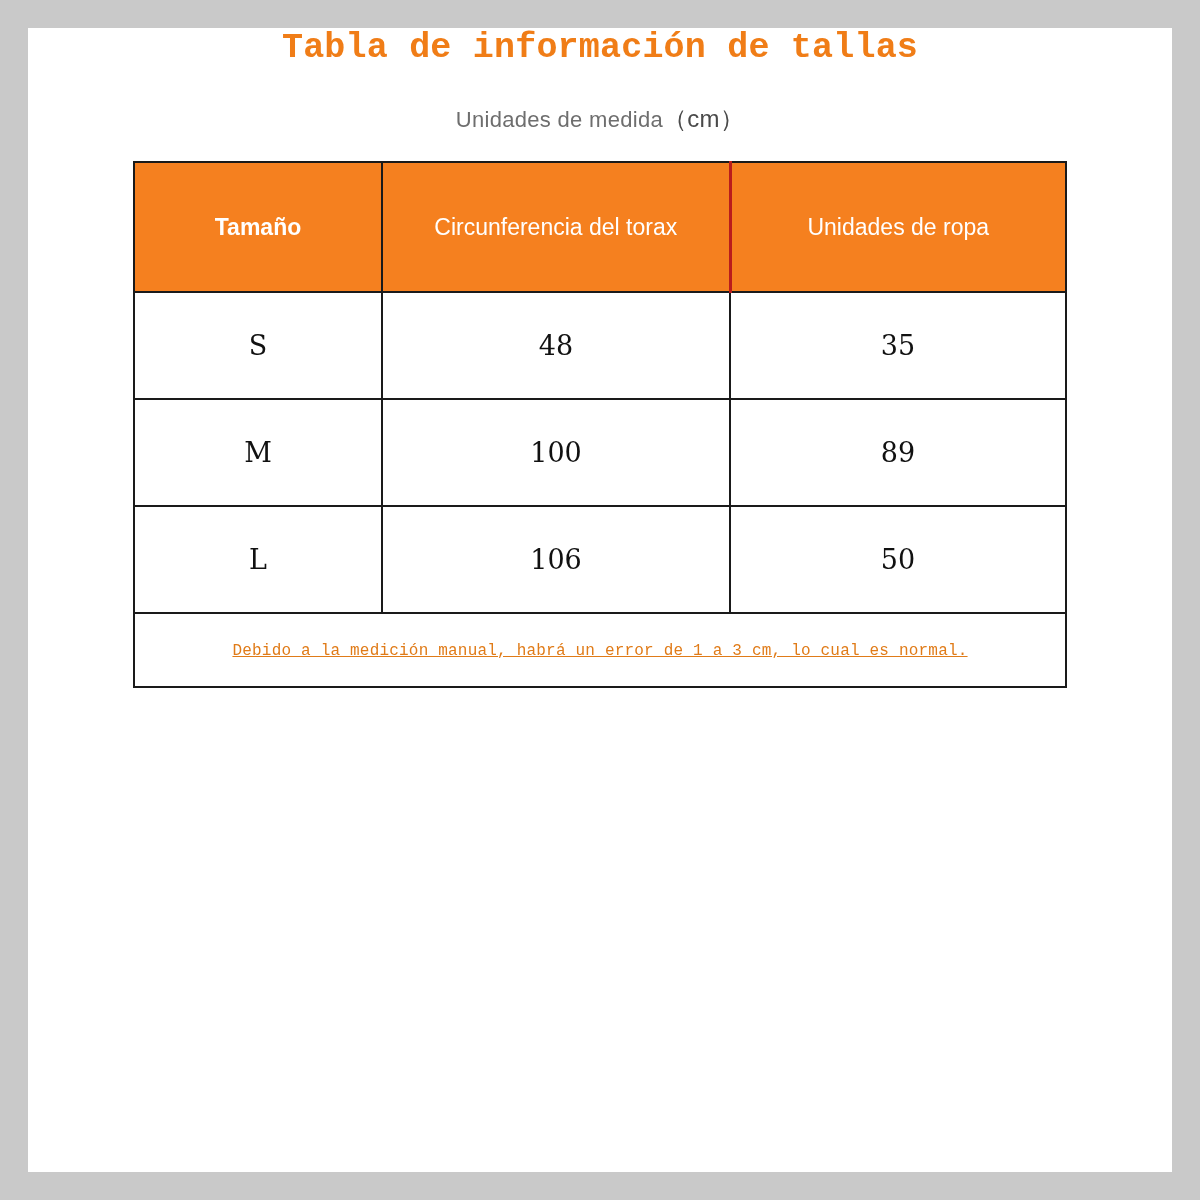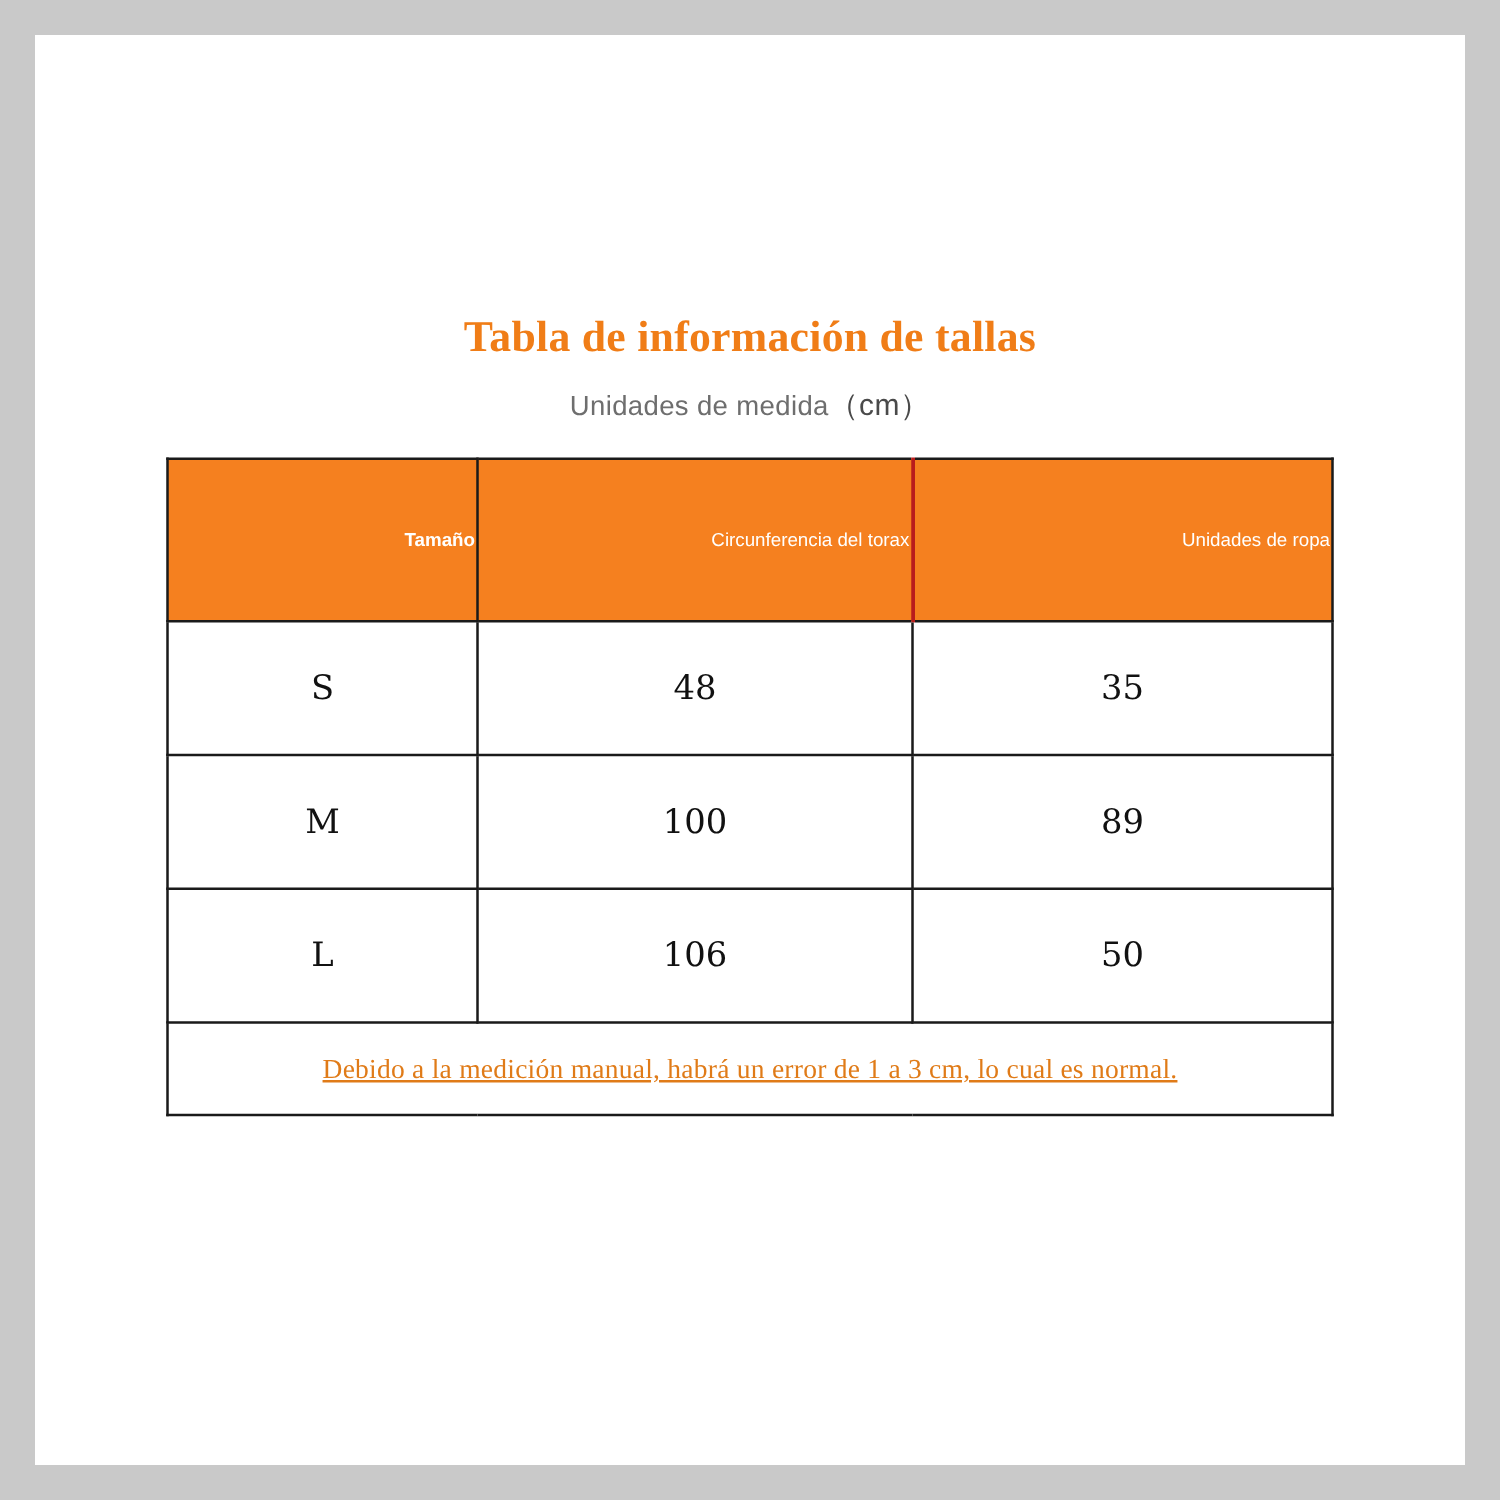--- a/index.html
+++ b/index.html
@@ -21,30 +21,29 @@
     height: 1144px;
     background: #ffffff;
   }
   .content {
     position: absolute;
     left: 0;
     top: 0;
     width: 100%;
   }
   .title {
-    margin-top: 222px;
     text-align: center;
     color: #f07d17;
-    font-family: Liberation Serif, serif;
+    font-family: Liberation Mono, monospace;
     font-weight: bold;
     font-size: 35px;
     letter-spacing: 0.2px;
   }
   .subtitle {
-    margin-top: 18px;
+    margin-top: 35px;
     text-align: center;
     color: #6e6e6e;
     font-family: "Liberation Sans", sans-serif;
     font-size: 22px;
     letter-spacing: 0.3px;
   }
   .subtitle .unit {
     font-size: 24px;
     color: #4a4a4a;
   }
@@ -56,24 +55,24 @@
   }
   table.size-table th,
   table.size-table td {
     border: 2px solid #1a1a1a;
   }
   table.size-table thead th {
     background: #f5801f;
     color: #ffffff;
     font-family: "Liberation Sans", sans-serif;
     font-weight: normal;
-    font-size: 15px;
+    font-size: 23px;
     height: 126px;
     vertical-align: middle;
-    text-align: right;
+    text-align: center;
     border-color: #1a1a1a;
   }
   table.size-table thead th.col-size {
     font-weight: bold;
   }
   table.size-table thead th.sep {
     border-left: 2px solid #ffffff;
     border-right: 3px solid #b91c1c;
   }
   table.size-table tbody td {
@@ -86,22 +85,22 @@
     background: #ffffff;
   }
   table.size-table tfoot td {
     height: 70px;
     text-align: center;
     vertical-align: middle;
     background: #ffffff;
   }
   .note {
     color: #e07b18;
-    font-family: Liberation Serif, serif;
-    font-size: 22px;
+    font-family: Liberation Mono, monospace;
+    font-size: 16px;
     text-decoration: underline;
     letter-spacing: 0.2px;
   }
   col.c1 { width: 248px; }
   col.c2 { width: 348px; }
   col.c3 { width: 336px; }
 </style>
 </head>
 <body>
 

